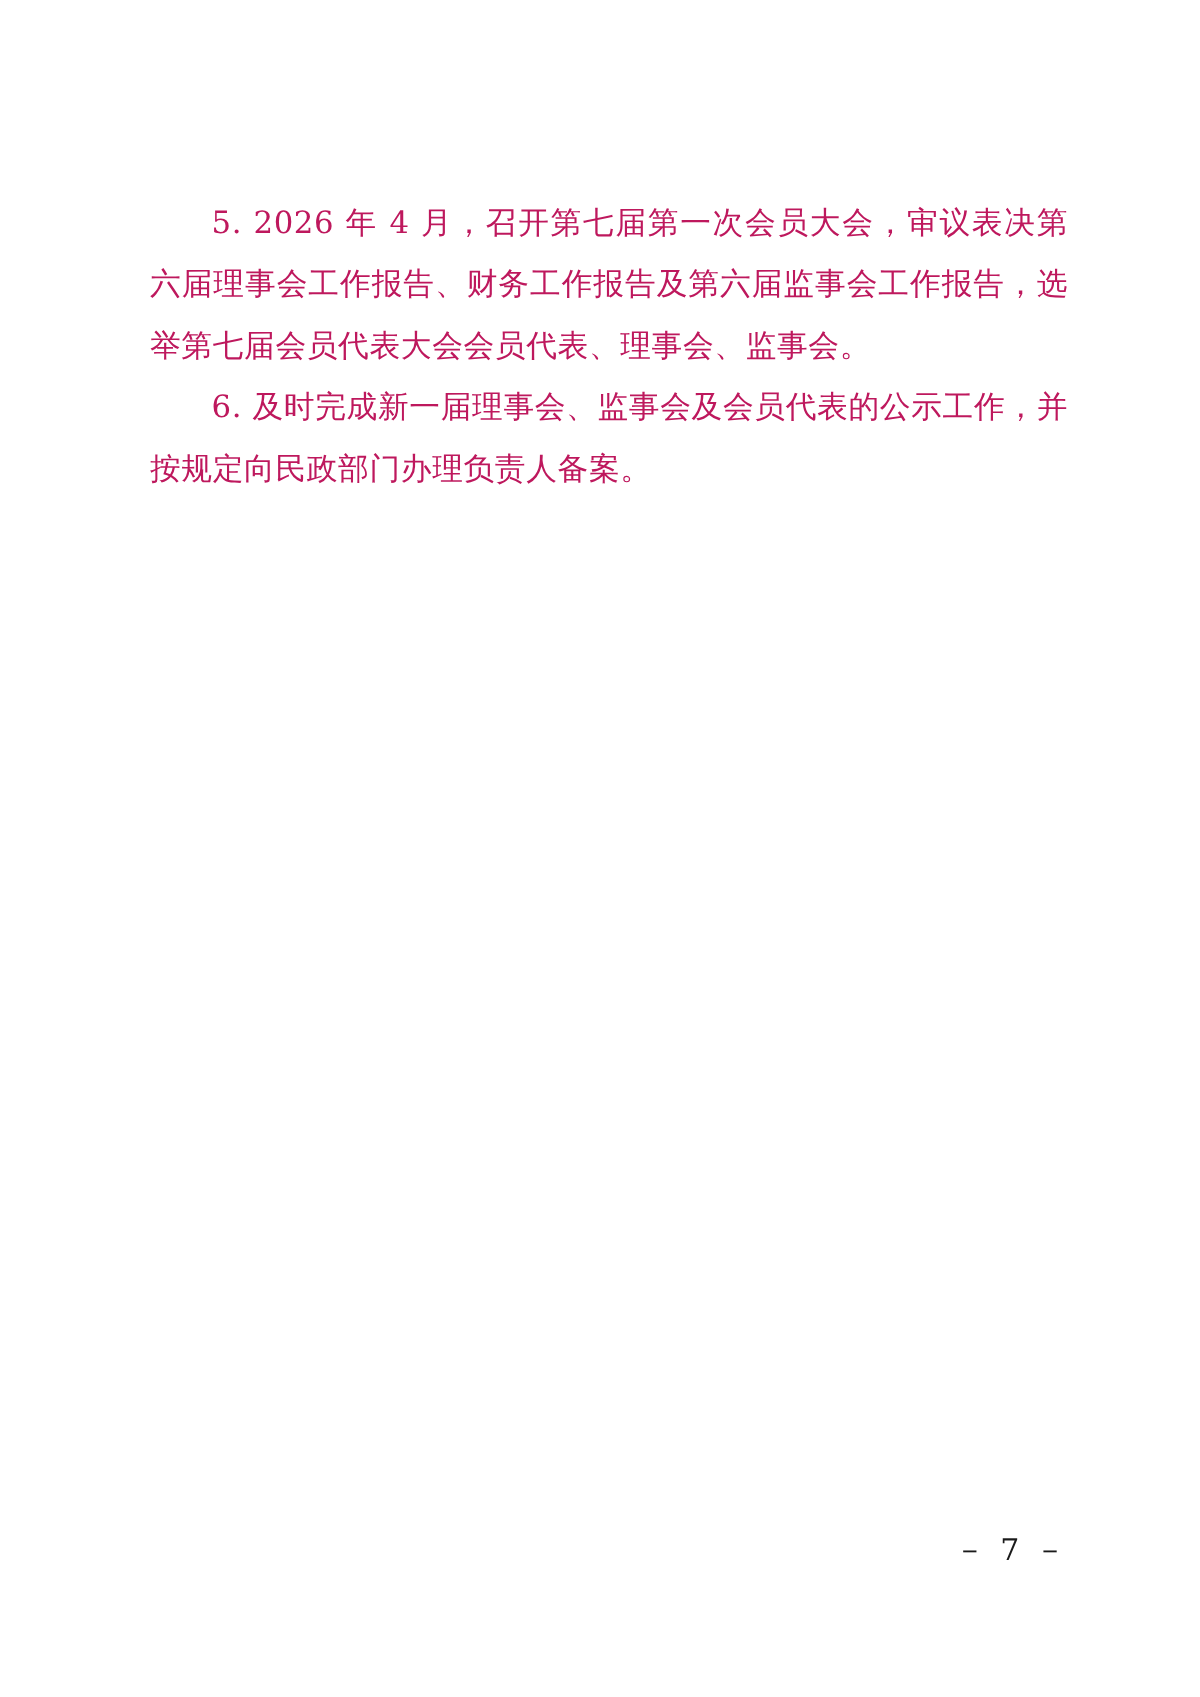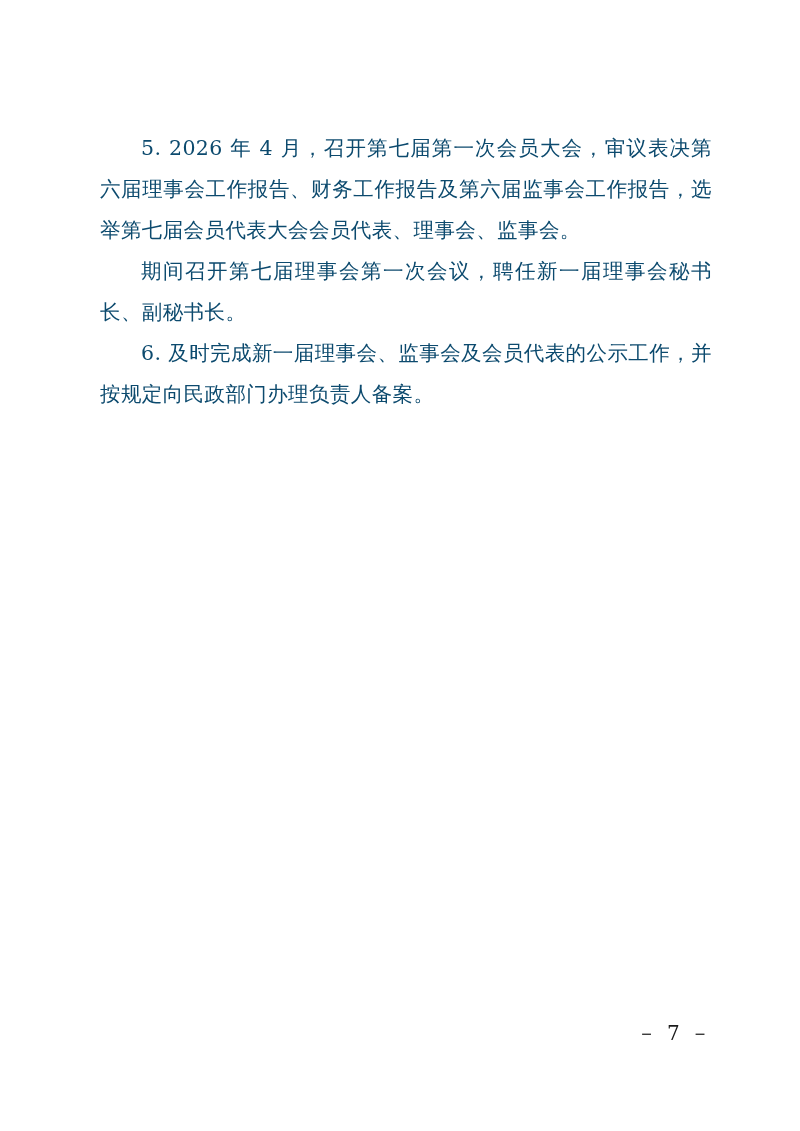--- a/index.html
+++ b/index.html
@@ -18,21 +18,21 @@
   .content {
     position: absolute;
     left: 100px;
     top: 128px;
     width: 612px;
   }
   .para {
     font-family: "DejaVu Serif", "Liberation Serif", serif;
     font-size: 20.5px;
     line-height: 41px;
-    color: #0c4a6e;
+    color: #be185d;
     text-align: justify;
     text-justify: inter-ideograph;
     text-indent: 2em;
     margin: 0 0 0 0;
     letter-spacing: 0.4px;
     white-space: pre-wrap;
   }
   .para + .para {
     margin-top: 0px;
   }
@@ -45,17 +45,16 @@
     color: #1a1a1a;
     letter-spacing: 2px;
   }
 </style>
 </head>
 <body>
 
 <div class="page">
   <div class="content">
     <p class="para">5. 2026 年 4 月，召开第七届第一次会员大会，审议表决第六届理事会工作报告、财务工作报告及第六届监事会工作报告，选举第七届会员代表大会会员代表、理事会、监事会。</p>
-    <p class="para">期间召开第七届理事会第一次会议，聘任新一届理事会秘书长、副秘书长。</p>
     <p class="para">6. 及时完成新一届理事会、监事会及会员代表的公示工作，并按规定向民政部门办理负责人备案。</p>
   </div>
   <div class="page-number">－ 7 －</div>
 </div>
 
 </body></html>

